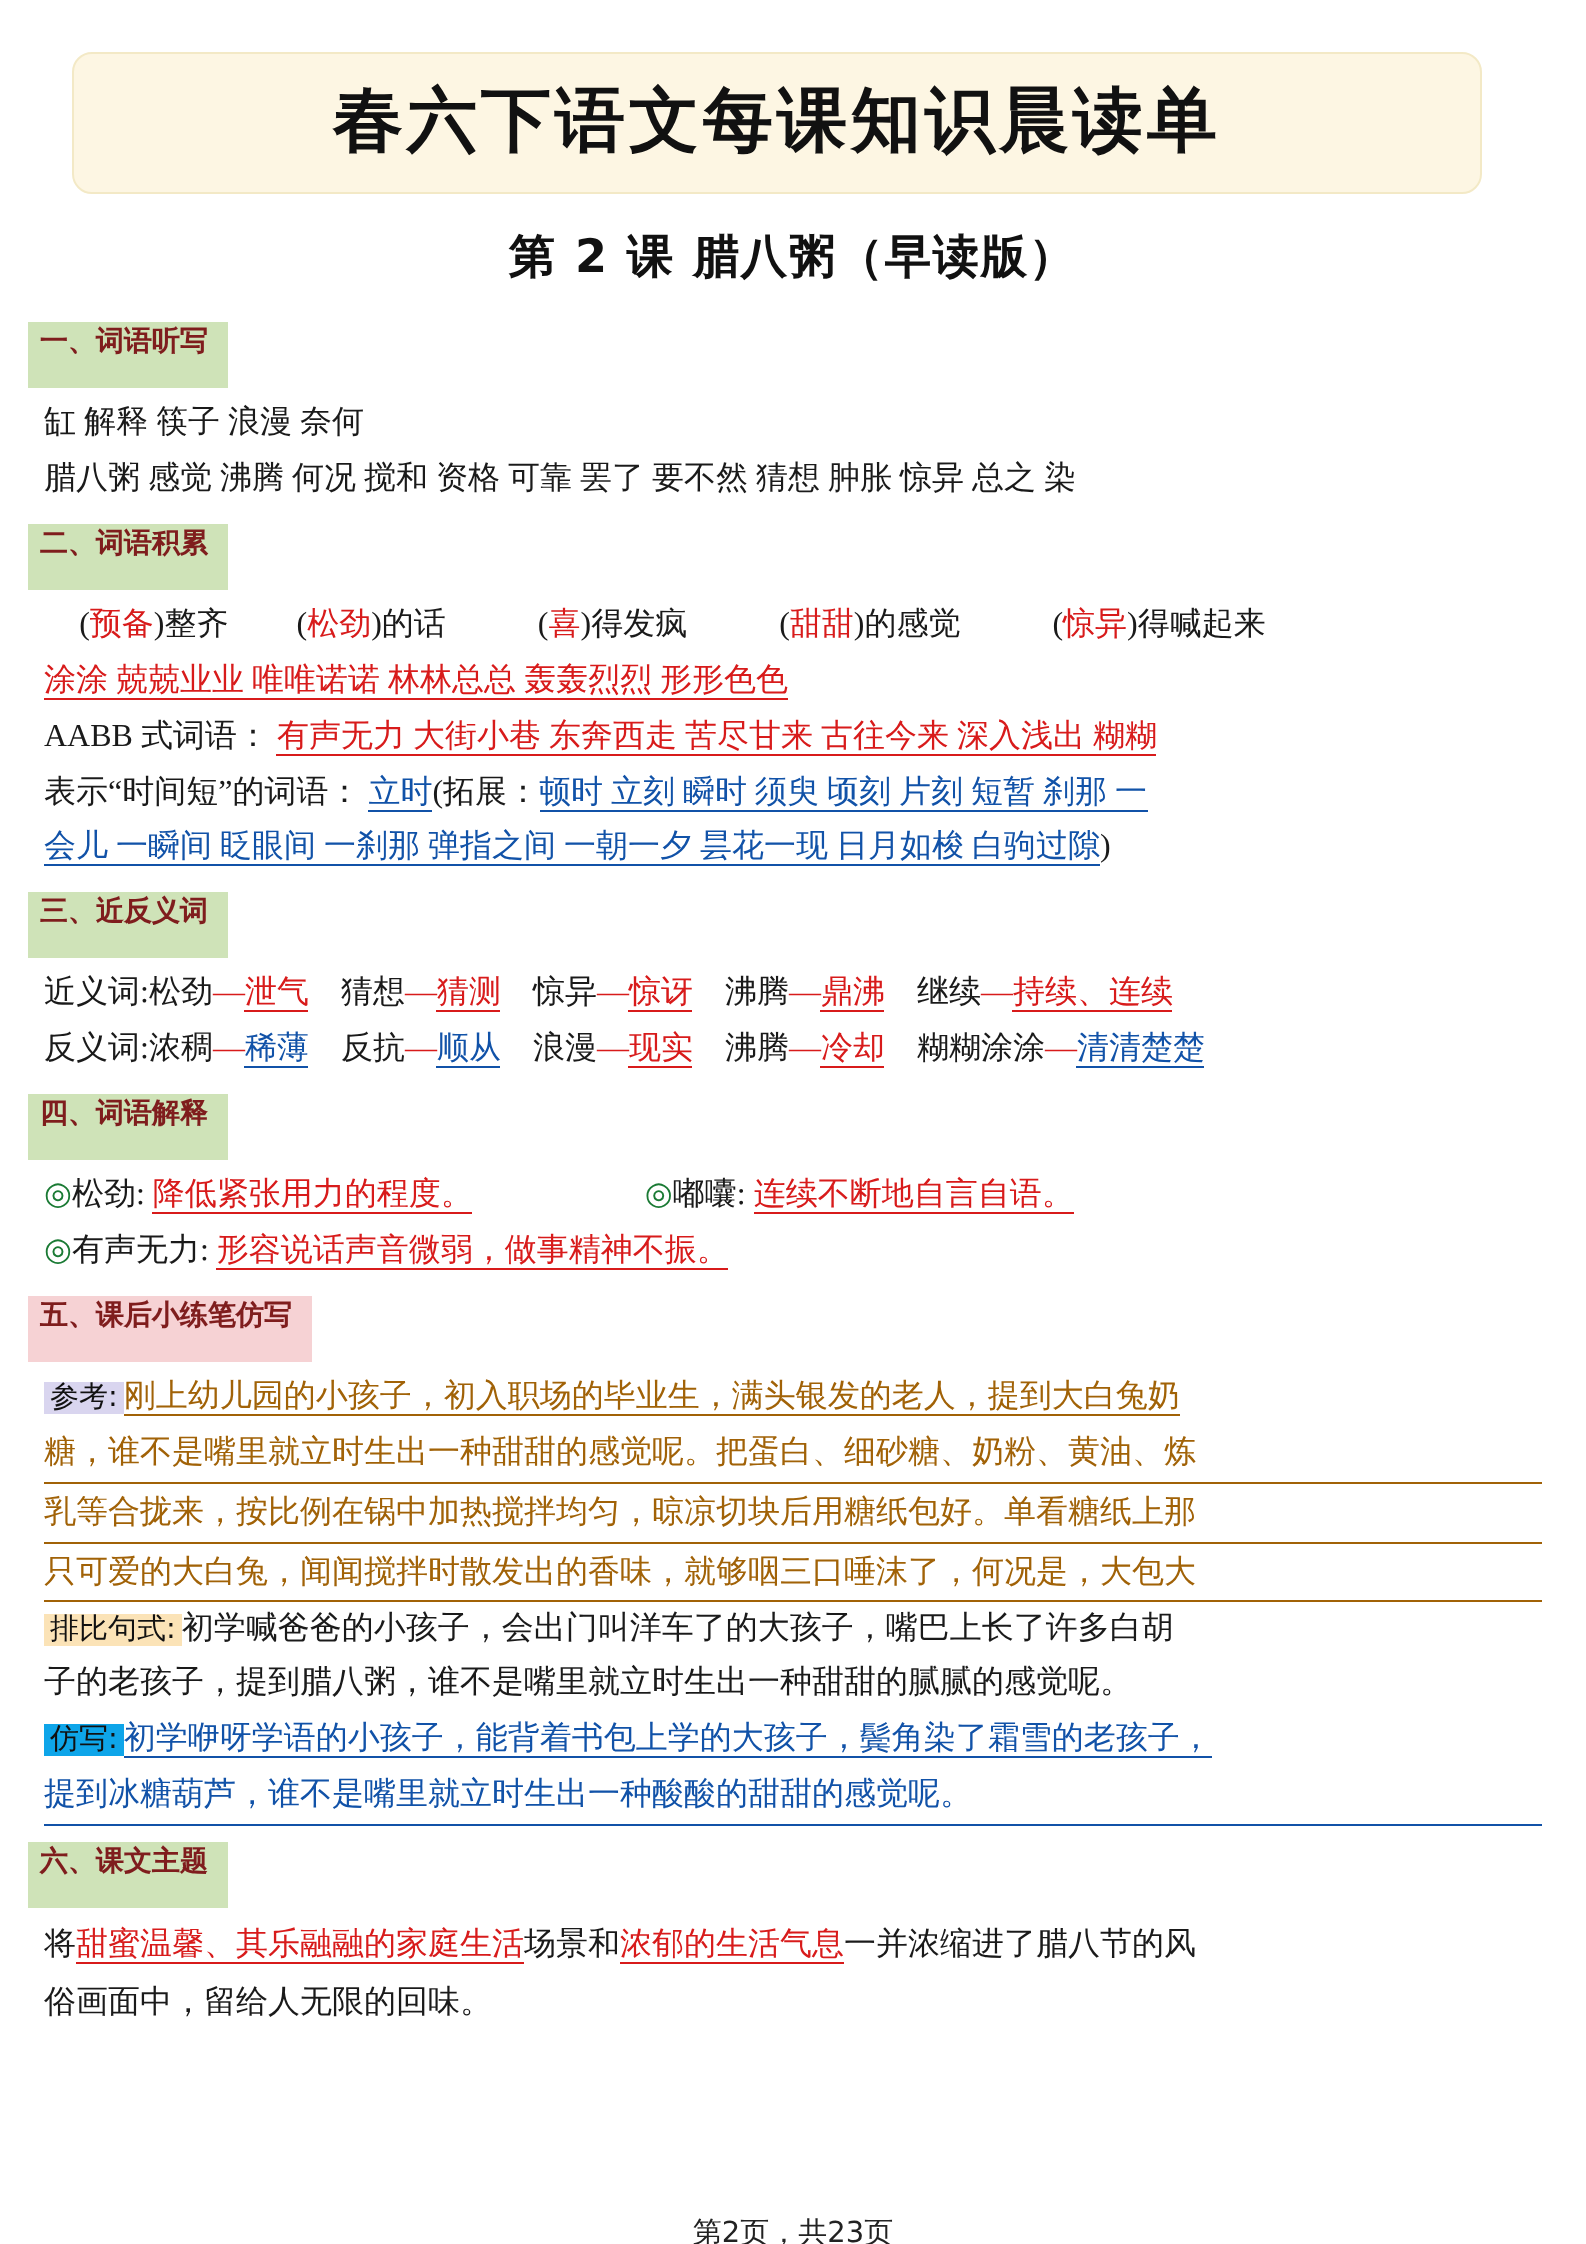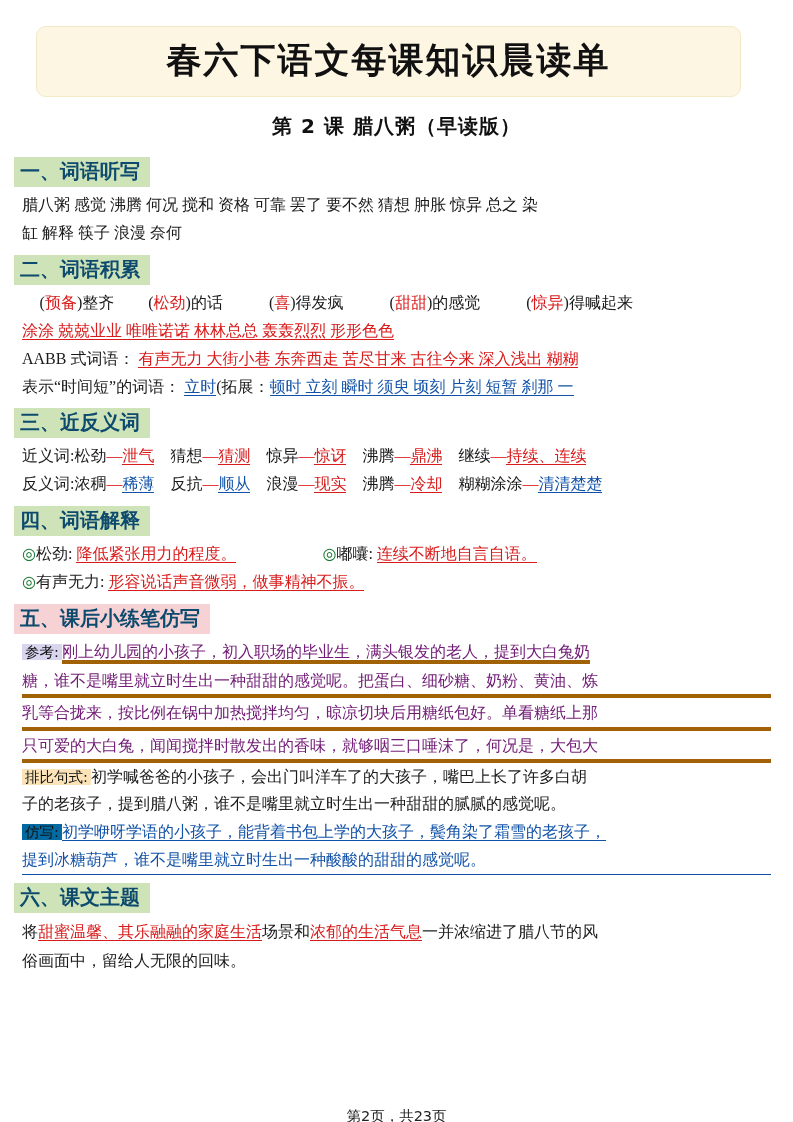--- a/index.html
+++ b/index.html
@@ -35,33 +35,33 @@
     font-family: "DejaVu Sans", sans-serif;
     font-weight: bold;
     font-size: 35px;
     letter-spacing: 2px;
     color: #111111;
   }
   .subtitle {
     text-align: center;
     font-family: "DejaVu Sans", sans-serif;
     font-weight: bold;
-    font-size: 20px;
+    font-size: 23px;
     color: #111111;
     margin: 16px 0 10px 0;
     letter-spacing: 1px;
   }
   
   .sec-head {
     display: inline-block;
     font-family: "DejaVu Sans", sans-serif;
     font-weight: bold;
-    font-size: 20px;
-    color: #0c4a6e;
-    padding: 1px 10px 2px 6px;
+    font-size: 14px;
+    color: #7f1d1d;
+    padding: 1px 10px 14px 6px;
     margin: 7px 0 3px 14px;
   }
   .sec-green { background: #cfe3b8; }
   .sec-pink  { background: #f6d2d4; font-family: Liberation Mono, monospace; }
   .content {
     margin: 0 22px 0 22px;
     font-size: 16px;
     line-height: 1.62;
   }
   .content p { margin: 2px 0; }
@@ -77,24 +77,24 @@
   .circ { color:#1a7a34; }
   
   .lbl {
     font-family: "DejaVu Sans", sans-serif;
     font-size: 14.5px;
     padding: 0px 3px;
     font-weight: normal;
   }
   .lbl-purple { background:#d9d5ef; color:#111; }
   .lbl-orange { background:#fbe3b7; color:#111; }
-  .lbl-pinkish{ background:#0369a1; color:#111; }
+  .lbl-pinkish{ background:#0ea5e9; color:#111; }
   .para-red {
-    color:#701a75;
-    border-bottom: 4px solid #a16207;
+    color:#a16207;
+    border-bottom: 1px solid #a16207;
     line-height: 1.72;
   }
   .para-blue {
     color:#1152a8;
     border-bottom: 1px solid #1152a8;
     line-height: 1.72;
   }
   .writing-block p { margin: 1px 0; }
   
   .footer {
@@ -114,22 +114,22 @@
 <div class="page">
 
   <div class="title-banner">
     <div class="main-title">春六下语文每课知识晨读单</div>
   </div>
   <div class="subtitle">第 2 课 腊八粥（早读版）</div>
 
   <div>
     <div class="sec-head sec-green">一、词语听写</div>
     <div class="content">
+      <p>缸 解释 筷子 浪漫 奈何</p>
       <p>腊八粥 感觉 沸腾 何况 搅和 资格 可靠 罢了 要不然 猜想 肿胀 惊异 总之 染</p>
-      <p>缸 解释 筷子 浪漫 奈何</p>
     </div>
   </div>
 
   <div>
     <div class="sec-head sec-green">二、词语积累</div>
     <div class="content">
       <p class="indent">
         <span class="black">(</span><span class="red">预备</span><span class="black">)</span><span>整齐</span>
         <span class="sp-lg"></span>
         <span class="black">(</span><span class="red">松劲</span><span class="black">)</span><span>的话</span>
@@ -144,20 +144,23 @@
         <span class="u-red">涂涂 兢兢业业 唯唯诺诺 林林总总 轰轰烈烈 形形色色</span>
       </p>
       <p>
         <span>AABB 式词语：</span>
         <span class="u-red">有声无力 大街小巷 东奔西走 苦尽甘来 古往今来 深入浅出 糊糊</span>
       </p>
       <p>
         <span>表示“时间短”的词语：</span>
         <span class="u-blue">立时</span><span>(拓展：</span><span class="u-blue">顿时 立刻 瞬时 须臾 顷刻 片刻 短暂 刹那 一</span>
       </p>
+      <p>
+        <span class="u-blue">会儿 一瞬间 眨眼间 一刹那 弹指之间 一朝一夕 昙花一现 日月如梭 白驹过隙</span><span>)</span>
+      </p>
     </div>
   </div>
 
   <div>
     <div class="sec-head sec-green">三、近反义词</div>
     <div class="content">
       <p>
         <span>近义词:</span><span>松劲</span><span class="dash">—</span><span class="u-red">泄气</span>
         <span class="sp"></span><span>猜想</span><span class="dash">—</span><span class="u-red">猜测</span>
         <span class="sp"></span><span>惊异</span><span class="dash">—</span><span class="u-red">惊讶</span>

